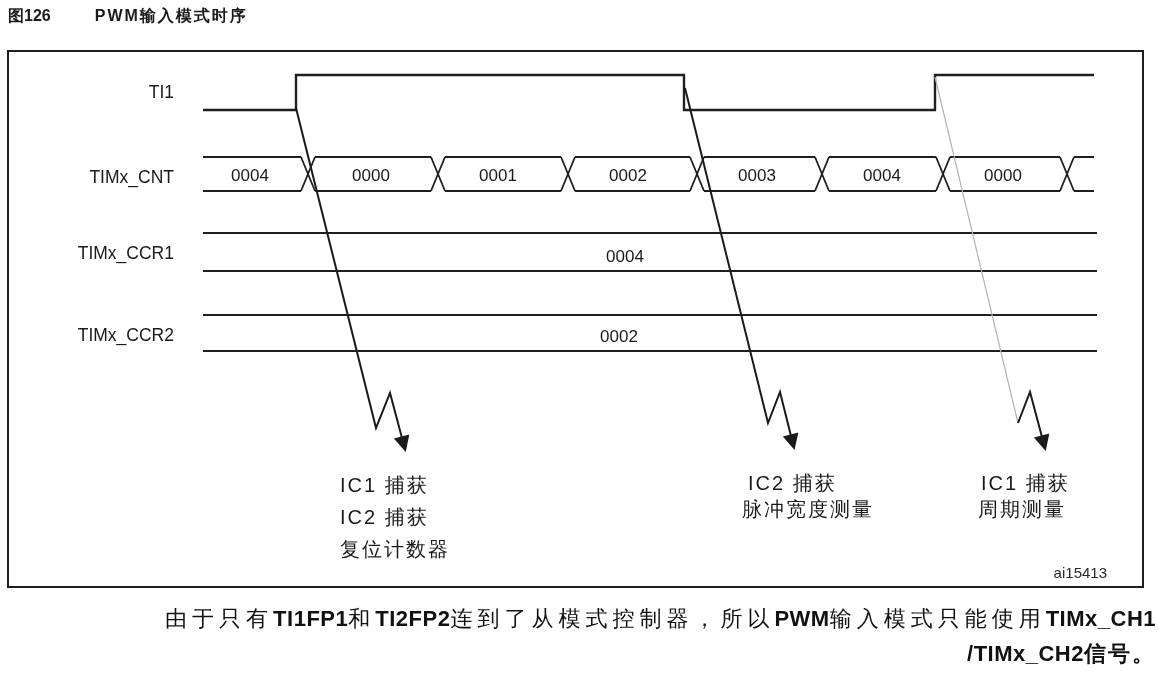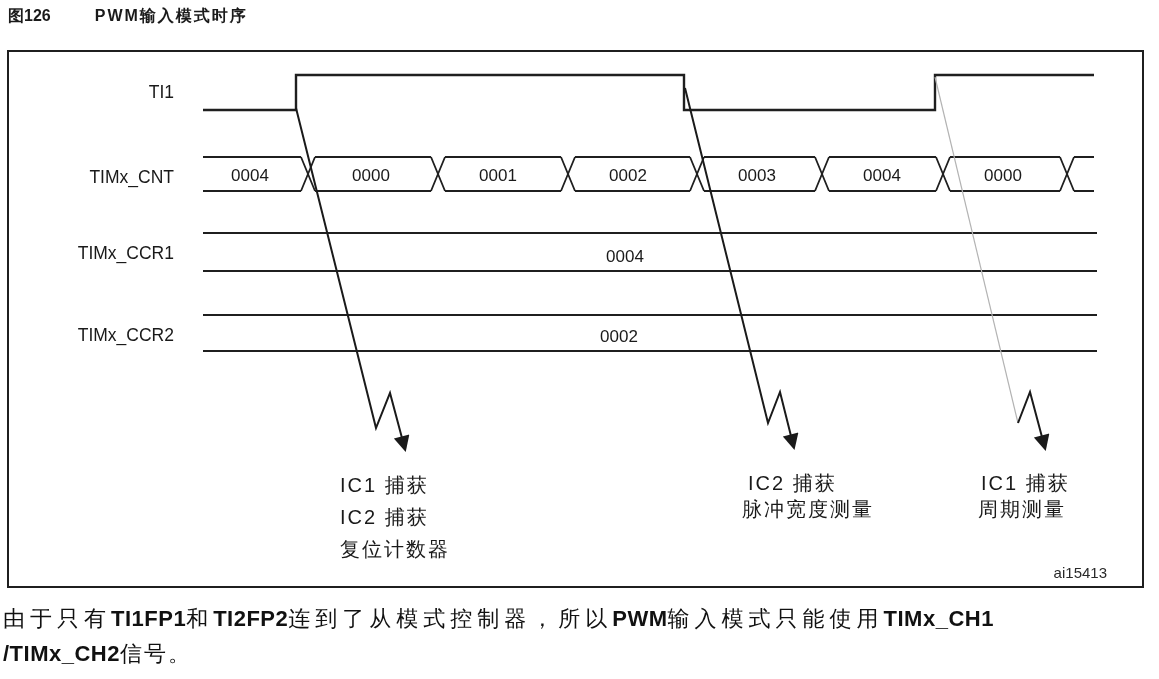--- a/index.html
+++ b/index.html
@@ -16,24 +16,24 @@
   .fig-title .name{display:inline-block;margin-left:44px;letter-spacing:2px;}
   svg text{font-family:"Liberation Sans", sans-serif;fill:#1a1a1a;}
   .sig-label{font-size:17.5px;}
   .bus-val{font-size:17px;}
   .anno{font-size:20px;letter-spacing:2px;}
   .artid{font-size:15px;fill:#2a2a2a;}
   .caption{
     position:absolute;left:3px;top:601px;width:1153px;
     font-size:22px;line-height:35px;color:#111;
   }
-  .caption .row{white-space:nowrap;}
+  .caption .row{white-space:nowrap;text-align:right;}
   .caption .b{font-weight:bold;letter-spacing:0.5px;}
   .caption .cjk{letter-spacing:5px;}
-  .caption .row2 .cjk{letter-spacing:2px;}
+  .caption .row2 .cjk{letter-spacing:2px;font-weight:bold;}
 </style>
 </head>
 <body>
 
 <div class="fig-title">
   <span class="num">图126</span><span class="name">PWM输入模式时序</span>
 </div>
 
 <svg width="1159" height="679" viewBox="0 0 1159 679" style="position:absolute;left:0;top:0;" xmlns="http://www.w3.org/2000/svg">
   <defs>

